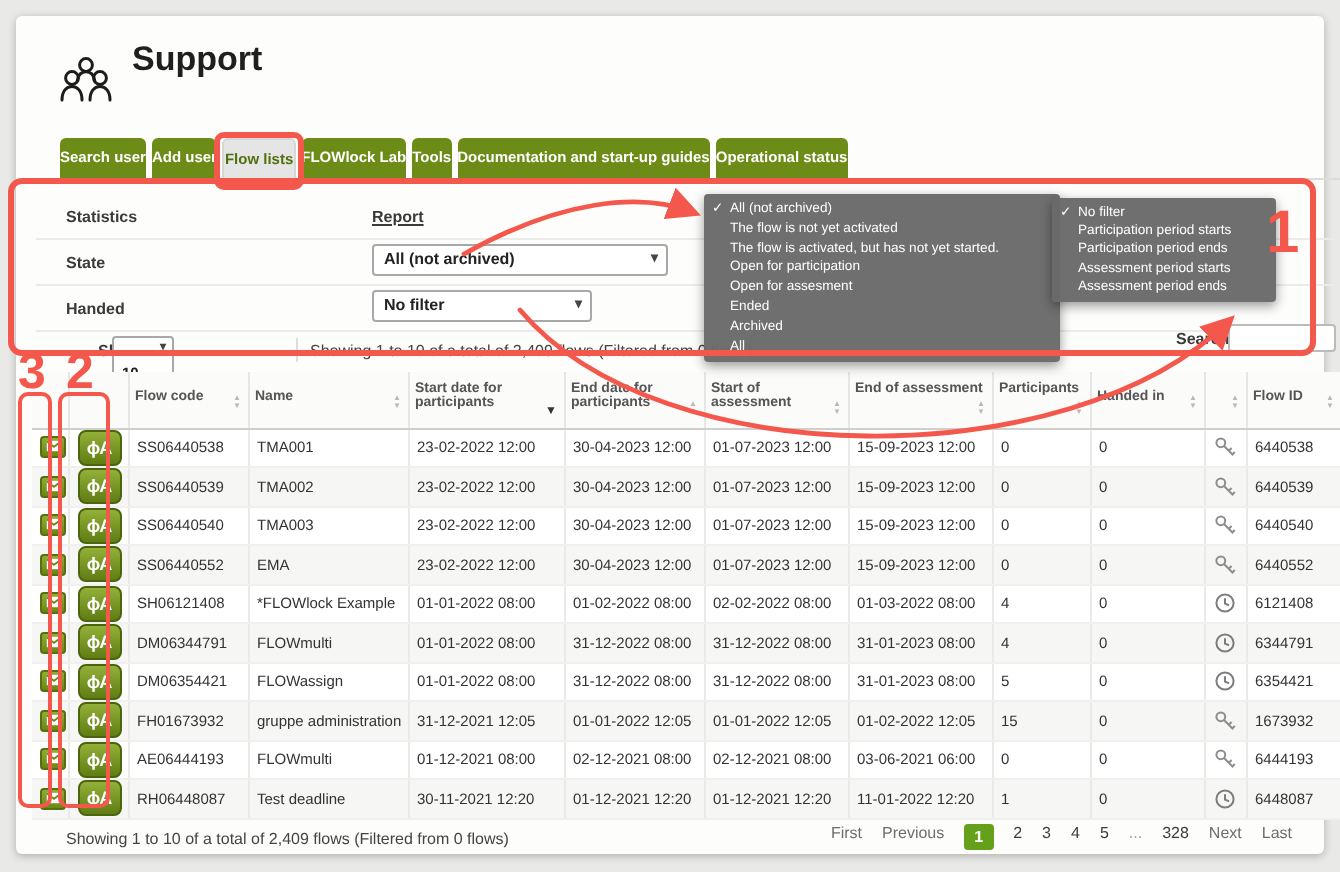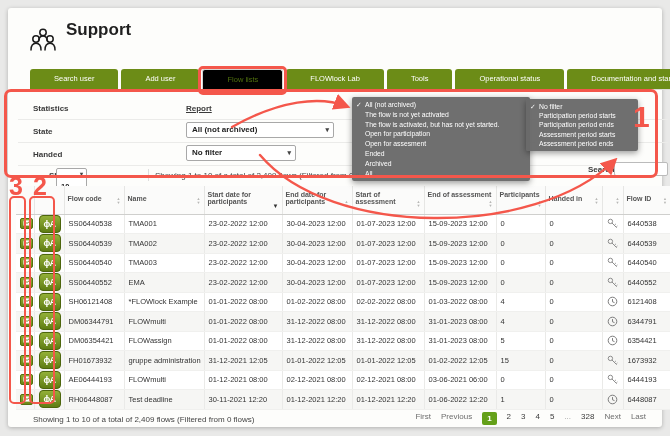--- a/index.html
+++ b/index.html
@@ -11,23 +11,23 @@
   .card { position:absolute; left:8px; top:8px; width:654px; height:419px; background:#fdfdfb;
           border-radius:3px; box-shadow:0 1px 4px rgba(0,0,0,.25); }
 
   
   .hdr-icon { position:absolute; left:20px; top:18px; }
   .page-title { position:absolute; left:58px; top:12px; font-size:17px; font-weight:bold; color:#1f1f1f;text-align:right; }
   .page-subtitle { position:absolute; left:59px; top:38px; font-size:8px; color:#767676; }
 
   
   .tabbar { position:absolute; left:22px; top:61px; display:flex; gap:3px; z-index:5; }
-  .tab { height:20px; line-height:20px; padding:0 24px; background:#6c8c17; color:#fff;
-         font-size:7.5px; font-weight:normal; border-radius:3px 3px 0 0; white-space:nowrap; cursor:pointer; }
-  .tab.active { position:relative; background:#000000; color:#50700e; border:1px solid #d6d6d4; border-bottom:none; height:21px; line-height:19px; }
+  .tab { height:20px; line-height:20px; padding:0 0; background:#6c8c17; color:#fff;
+         font-size:7.5px; font-weight:bold; border-radius:3px 3px 0 0; white-space:nowrap; cursor:pointer; }
+  .tab.active { position:relative; background:#e5e5e5; color:#50700e; border:1px solid #d6d6d4; border-bottom:none; height:21px; line-height:19px; }
   .tab.active::after { content:""; position:absolute; left:-5px; right:-5px; top:-4px; bottom:-5px;
          border:3px solid #f4574b; border-radius:5px; z-index:40; pointer-events:none; }
   .content-topline { position:absolute; left:8px; top:81px; width:654px; height:1px; background:#dcdcda; }
 
   
   .flabel { position:absolute; font-size:8px; font-weight:bold; color:#3a3a3a; }
   .fline { position:absolute; left:10px; width:650px; height:1px; background:#ebebe9; }
   .sel { position:absolute; background:#fff; border:1px solid #a8a8a8; border-radius:2px;
          font-size:8px; font-weight:bold; color:#222; height:16px; line-height:14px; padding:0 16px 0 5px; cursor:pointer; }
   .sel::after { content:"▾"; position:absolute; right:4px; top:0; font-size:7px; color:#444; }
@@ -126,25 +126,25 @@
 
         <div class="tab">
           <span>FLOWlock Lab</span>
         </div>
 
         <div class="tab">
           <span>Tools</span>
         </div>
 
         <div class="tab">
+          <span>Documentation and start-up guides</span>
+        </div>
+
+        <div class="tab">
           <span>Operational status</span>
-        </div>
-
-        <div class="tab">
-          <span>Documentation and start-up guides</span>
         </div>
 
     </div>
     <div class="content-topline"></div>
 
     <div class="flabel" style="left:25px; top:96px;text-align:right;">Statistics</div>
     <div class="flabel" style="left:178px; top:96px;text-decoration:underline;">Report</div>
     <div class="fline" style="top:111px;"></div>
 
     <div class="flabel" style="left:25px; top:119px;">State</div>
@@ -510,21 +510,21 @@
                 </svg></span>
             </td>
             <td class="c-center">
               <span class="btn-lg"><span>ϕA</span></span>
             </td>
             <td>RH06448087</td>
             <td>Test deadline</td>
             <td>30-11-2021 12:20</td>
             <td>01-12-2021 12:20</td>
             <td>01-12-2021 12:20</td>
-            <td>01-06-2022 12:20</td>
+            <td>11-01-2022 12:20</td>
             <td>1</td>
             <td>0</td>
             <td class="c-center">
               <span class="statusicon clock">
                 
                 <svg class="svg-clock" width="11" height="11" viewBox="0 0 11 11" fill="none" stroke="#7d7d7d" stroke-width="1">
                   <circle cx="5.5" cy="5.5" r="4.3"></circle>
                   <path d="M5.5 3.1 L5.5 5.8 L7.5 6.6"></path>
                 </svg>
               </span>

